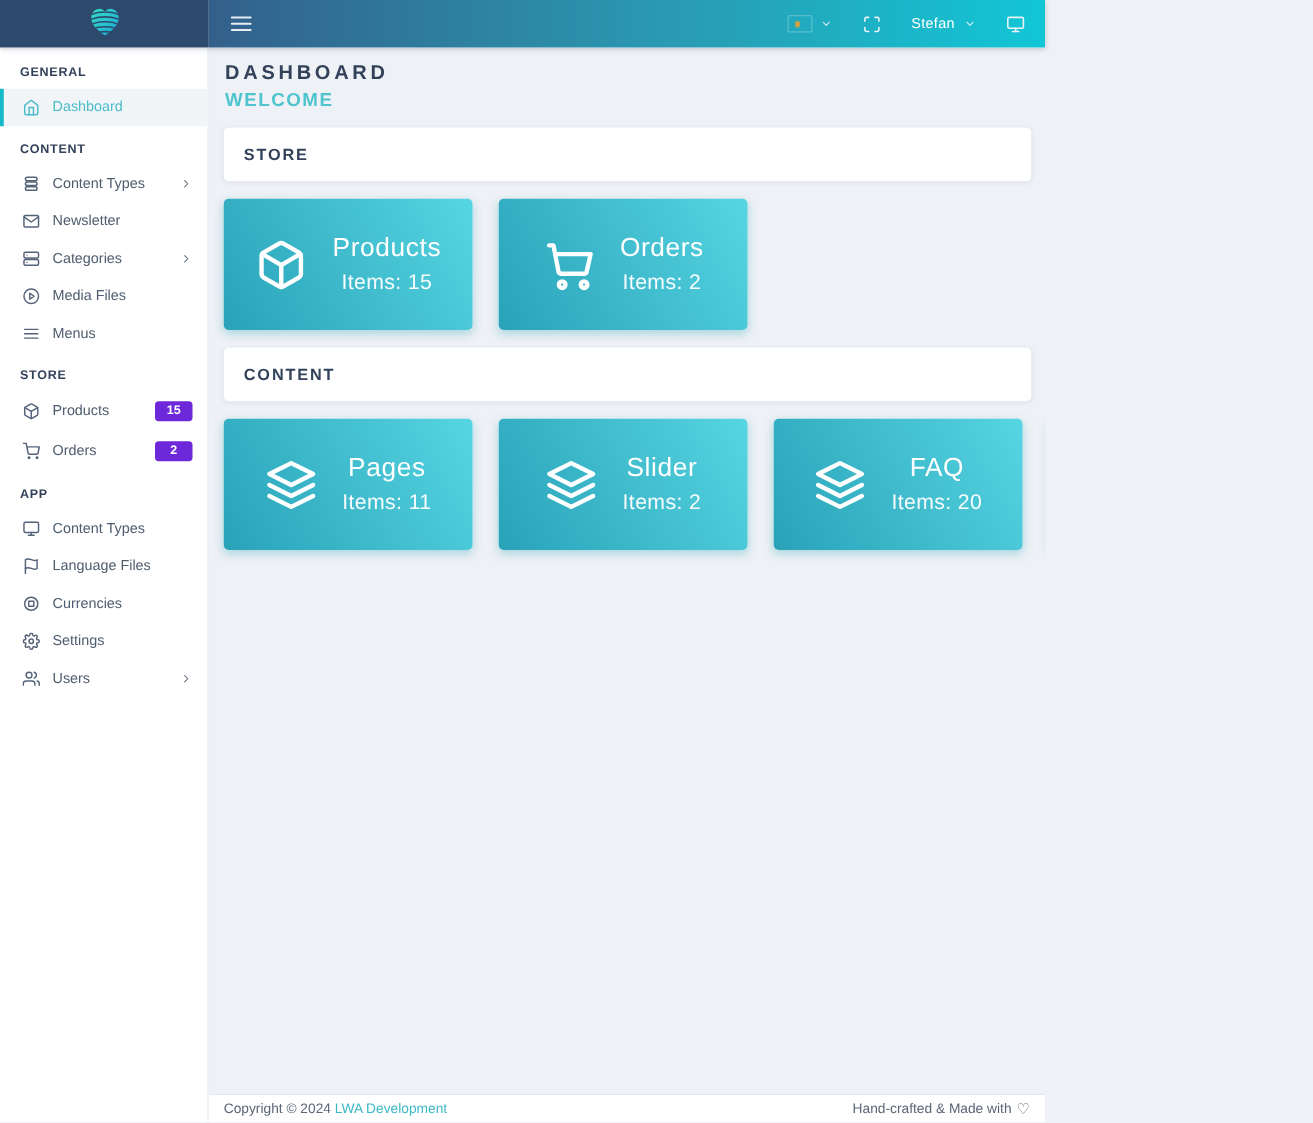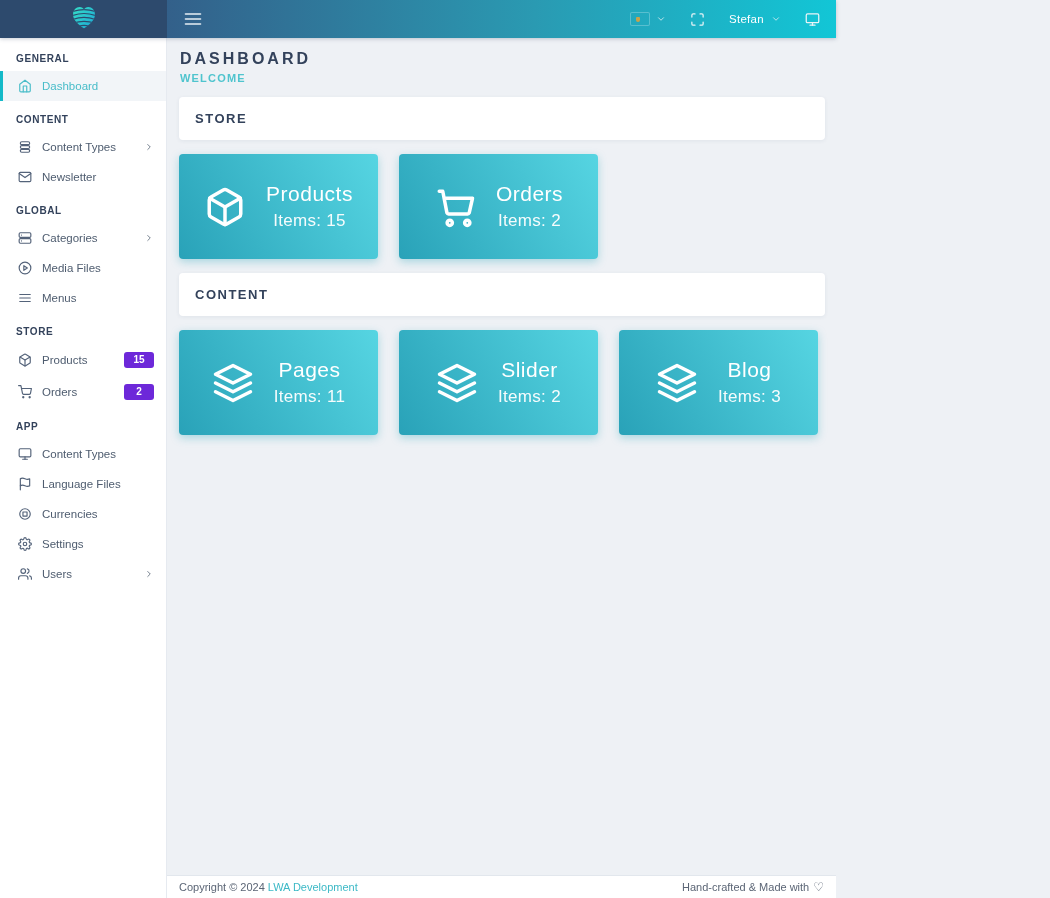--- a/index.html
+++ b/index.html
@@ -39,21 +39,21 @@
   .side-item.active .it-icon svg { stroke:#49bdc9; }
   .side-chev { margin-left:auto; display:flex; }
   .side-chev svg { width:10px; height:10px; stroke:#5a6878; }
   .badge { margin-left:auto; background:#6d28d9; color:#fff; font-size:10px; line-height:1; padding:3px 0; width:30px; text-align:center; border-radius:3px; font-weight:700; }
 
   
   .main { flex:1; display:flex; flex-direction:column; background:#eef1f5; min-width:0; }
   .content { flex:1; padding:11px 11px 0 12px; overflow:hidden; }
   .page-head { padding:1px 1px 13px; }
   .page-title { font-size:16px; font-weight:700; color:#33425b; letter-spacing:3px; }
-  .page-sub { font-size:11px; color:#4fc4ce; letter-spacing:1.2px; margin-top:4px; font-weight:700; }
+  .page-sub { font-size:15px; color:#4fc4ce; letter-spacing:1.2px; margin-top:4px; font-weight:700; }
 
   .section-card { background:#fff; border-radius:4px; box-shadow:0 1px 4px rgba(30,50,80,.07); padding:14px 16px; font-size:13px; font-weight:700; letter-spacing:1.5px; color:#33425b; margin-bottom:14px; }
 
   .tiles { display:grid; grid-template-columns:repeat(4,199px); gap:13px 21px; margin-bottom:14px; }
   .tile { height:105px; border-radius:4px; background:linear-gradient(60deg,#29a2b8,#56d5e2); box-shadow:0 3px 8px rgba(41,162,184,.35); color:#fff; display:flex; align-items:center; justify-content:center; gap:20px; cursor:pointer; }
   .tile-icon { display:flex; }
   .tile-icon svg { width:42px; height:42px; stroke:#fff; }
   .tile-text { display:flex; flex-direction:column; align-items:center; gap:5px; }
   .tile-title { font-size:21px; letter-spacing:.5px; font-weight:400; }
   .tile-count { font-size:17px; opacity:.95; letter-spacing:.3px; }
@@ -177,21 +177,20 @@
       <div class="side-item">
         <span class="it-icon">
           <svg class="fthr" viewBox="0 0 24 24">
               <rect x="2" y="4" width="20" height="16" rx="2"></rect>
               <polyline points="22 6 12 13 2 6"></polyline>
             </svg>
         </span>
         <span>Newsletter</span>
       </div>
 
-      <div class="side-label">GLOBAL</div>
       <div class="side-item">
         <span class="it-icon">
           <svg class="fthr" viewBox="0 0 24 24">
               <rect x="2" y="3" width="20" height="8" rx="2"></rect>
               <rect x="2" y="13" width="20" height="8" rx="2"></rect>
               <line x1="6" y1="7" x2="6.01" y2="7"></line>
               <line x1="6" y1="17" x2="6.01" y2="17"></line>
             </svg>
         </span>
         <span>Categories</span>
@@ -371,20 +370,33 @@
           </div>
           <div class="tile">
             <span class="tile-icon">
               <svg class="fthr" viewBox="0 0 24 24" stroke-width="1.8">
                   <polygon points="12 2 2 7 12 12 22 7 12 2"></polygon>
                   <polyline points="2 17 12 22 22 17"></polyline>
                   <polyline points="2 12 12 17 22 12"></polyline>
                 </svg>
             </span>
             <span class="tile-text">
+              <span class="tile-title">FAQ</span>
+              <span class="tile-count">Items: 20</span>
+            </span>
+          </div>
+          <div class="tile">
+            <span class="tile-icon">
+              <svg class="fthr" viewBox="0 0 24 24" stroke-width="1.8">
+                  <polygon points="12 2 2 7 12 12 22 7 12 2"></polygon>
+                  <polyline points="2 17 12 22 22 17"></polyline>
+                  <polyline points="2 12 12 17 22 12"></polyline>
+                </svg>
+            </span>
+            <span class="tile-text">
               <span class="tile-title">Blog</span>
               <span class="tile-count">Items: 3</span>
             </span>
           </div>
         </div>
 
       </div>
 
       <div class="footer">
         <span class="left">

